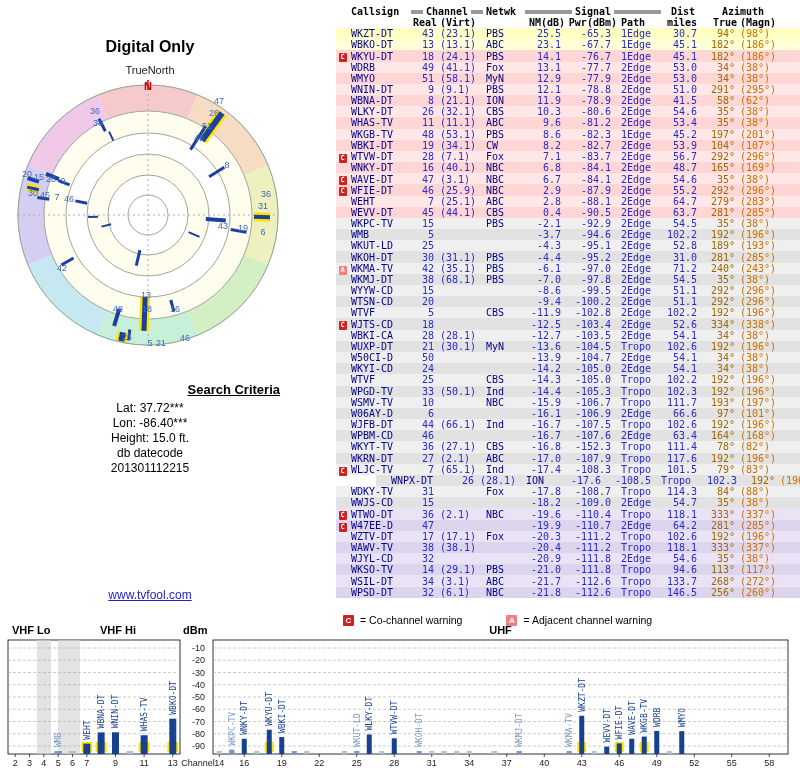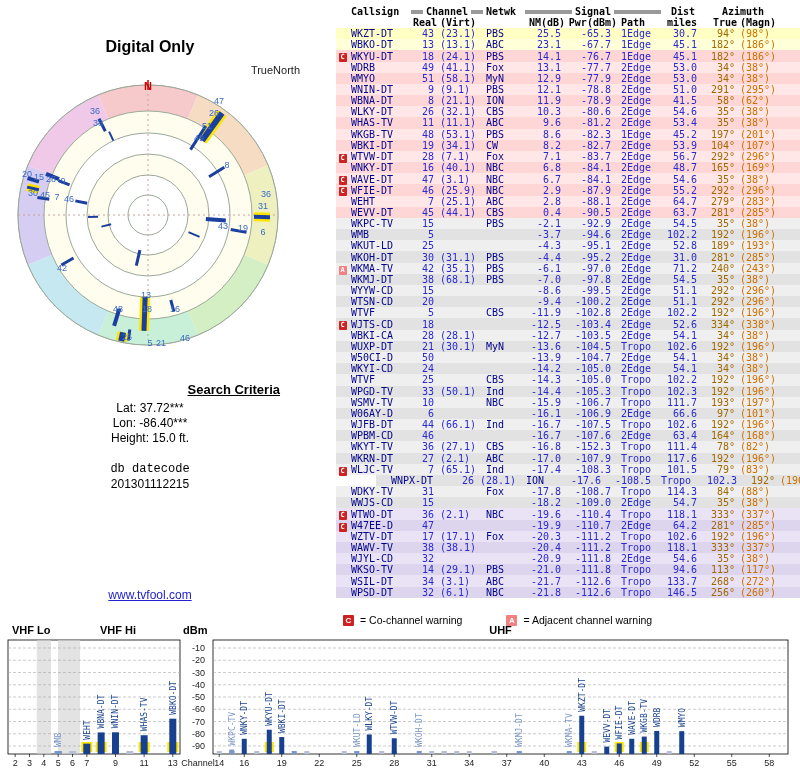--- a/index.html
+++ b/index.html
@@ -1,24 +1,24 @@
 <!DOCTYPE html>
 <html><head>
 <meta charset="utf-8">
 <style>
   html,body{margin:0;padding:0;background:#fff;}
   body{width:800px;height:768px;position:relative;font-family:"Liberation Sans",sans-serif;overflow:hidden;
        --cs:#00008b;--val:#2929cc;--true:#a06800;--magn:#cc7000;--wc:#cc2222;--wa:#f28080;--link:#2222cc;}
   .page{position:absolute;inset:0;}
   .title{position:absolute;left:0;top:38px;width:300px;text-align:center;font-size:16px;font-weight:bold;color:#000;}
-  .truenorth{position:absolute;left:0;top:64px;width:300px;text-align:right;font-size:11px;color:#222;}
+  .truenorth{position:absolute;left:0;top:64px;width:300px;text-align:center;font-size:11px;color:#222;}
   #polar{position:absolute;left:0;top:78px;}
   .search{position:absolute;left:20px;top:382px;width:260px;text-align:center;font-size:12px;line-height:15px;color:#000;}
   .sc-head{font-weight:bold;text-decoration:underline;font-size:13px;margin-bottom:4px;text-align:right;}
-  .dc{margin-top:16px;font-family:Liberation Mono, monospace;}
+  .dc{}
   .link{position:absolute;left:0;top:588px;width:300px;text-align:center;font-size:12px;color:var(--link);text-decoration:underline;cursor:pointer;}
   
   .table{position:absolute;left:336px;top:6px;font-family:"DejaVu Sans Mono",monospace;font-size:10px;color:#000;}
   .trow,.hrow{display:grid;grid-template-columns:13px 62px 26px 46px 42px 40px 52px 44px 42px 34px 46px;align-items:center;white-space:nowrap;}
   .trow{height:11.18px;}
   .hrow{height:11px;font-weight:bold;}
   .ar{text-align:right;}
   .flank{display:flex;align-items:center;gap:3px;justify-content:center;}
   .flank::before,.flank::after{content:"";flex:1;height:4px;background:#999;}
   .flank b{font-weight:bold;}

